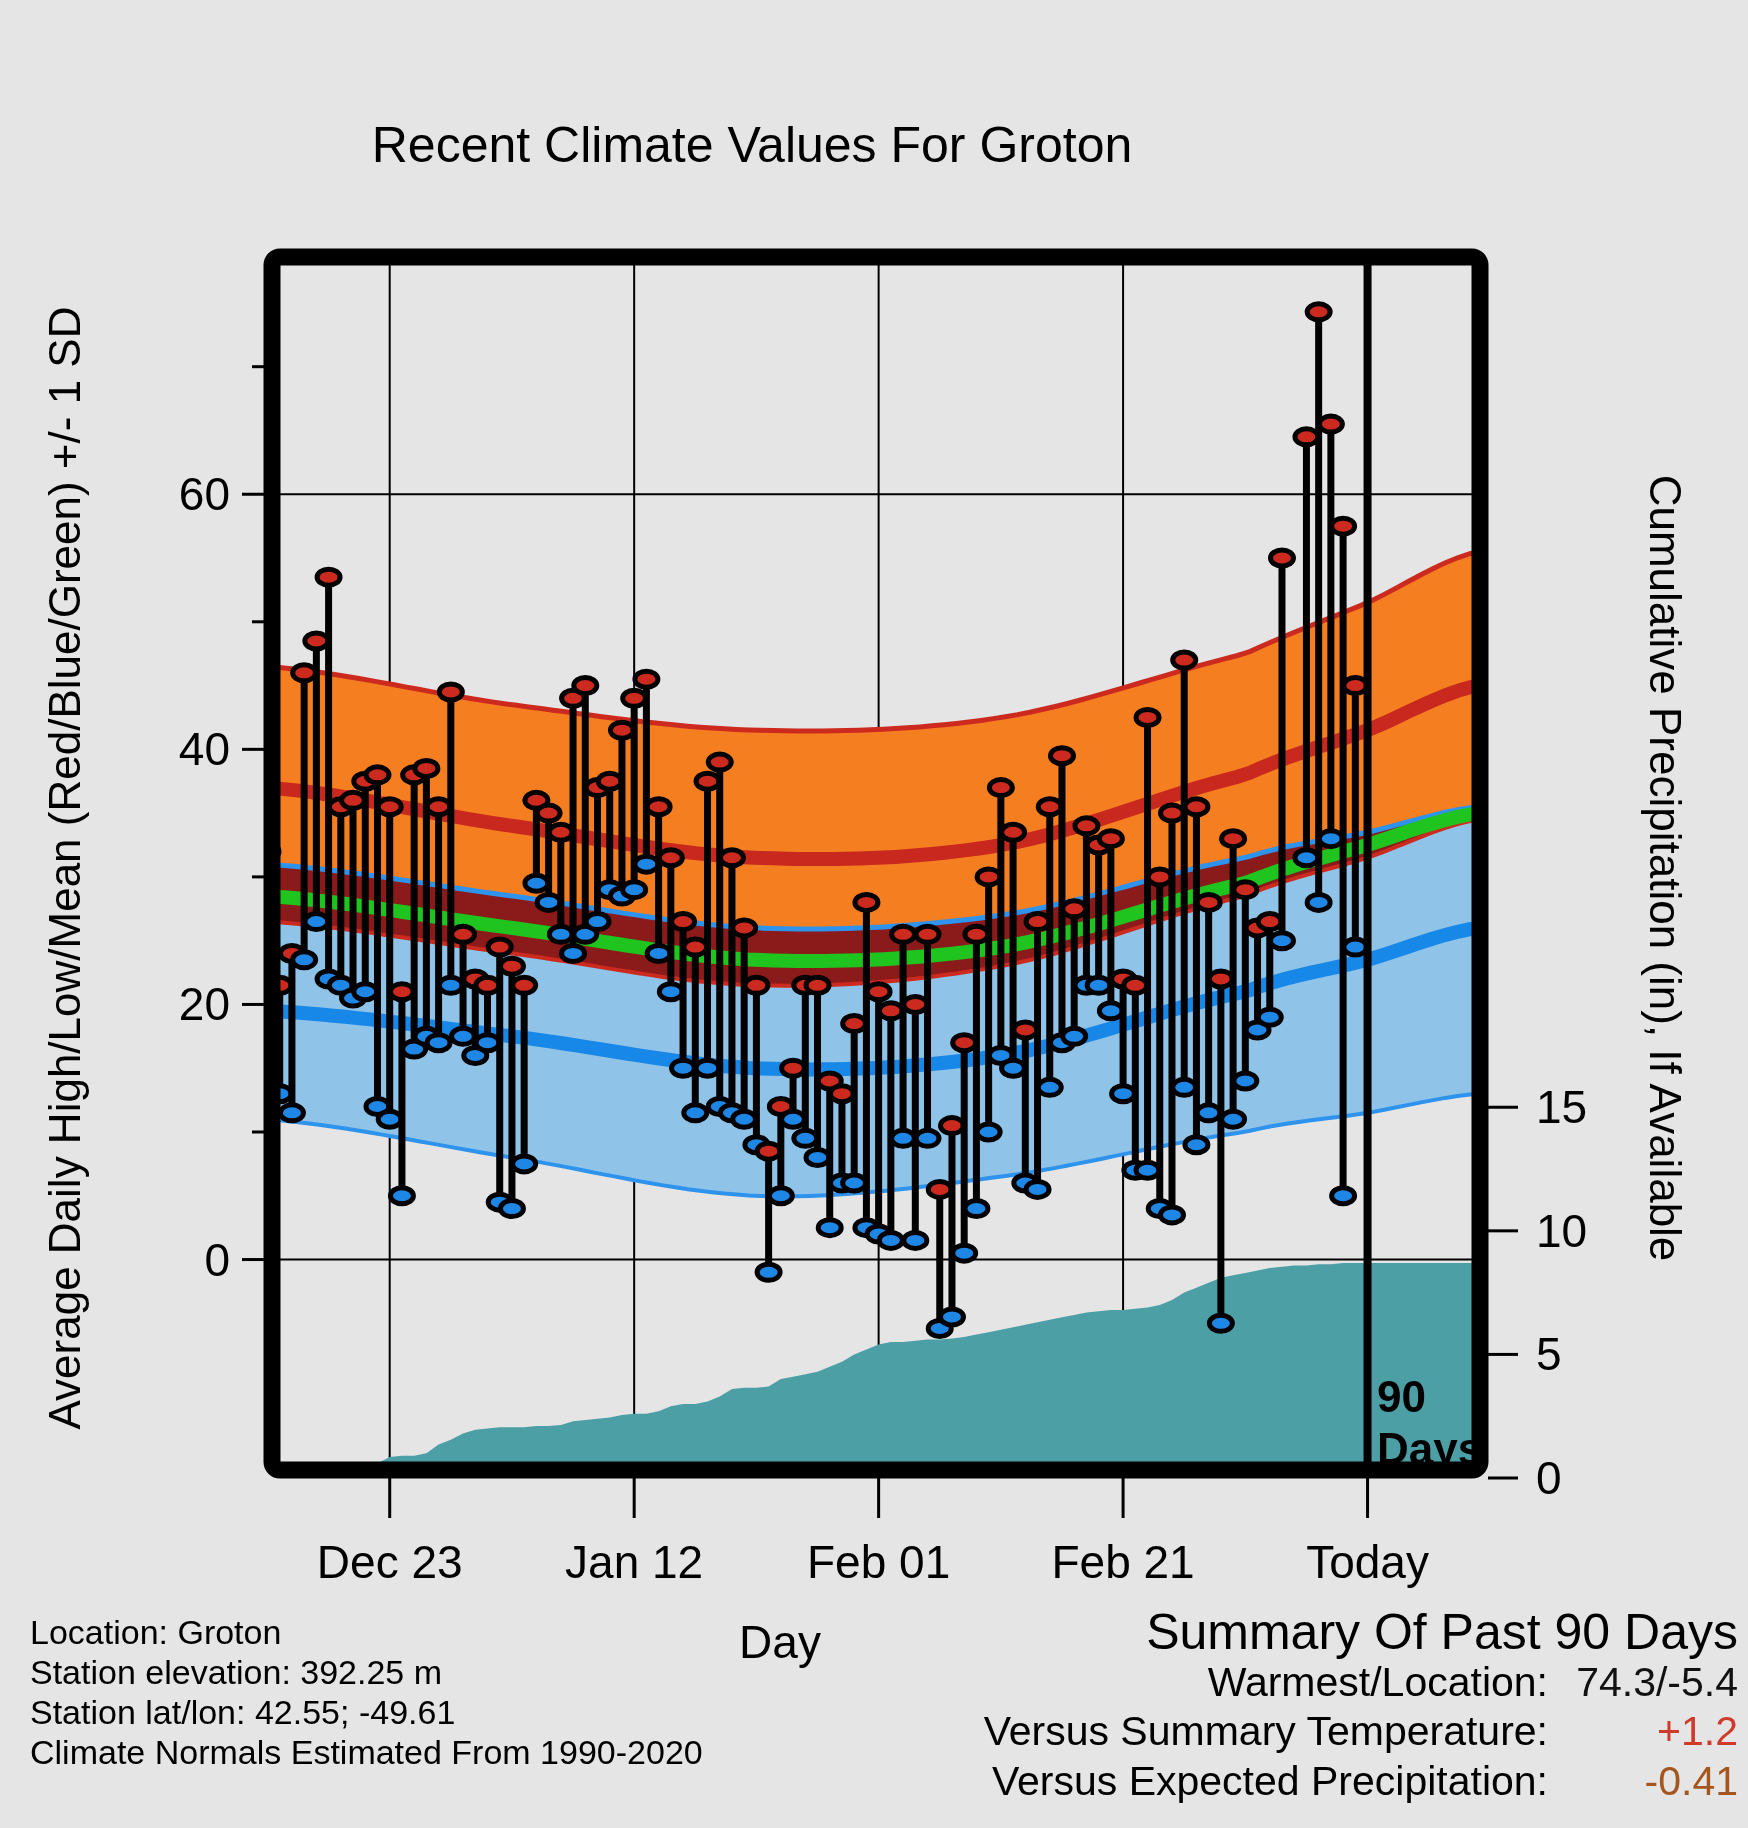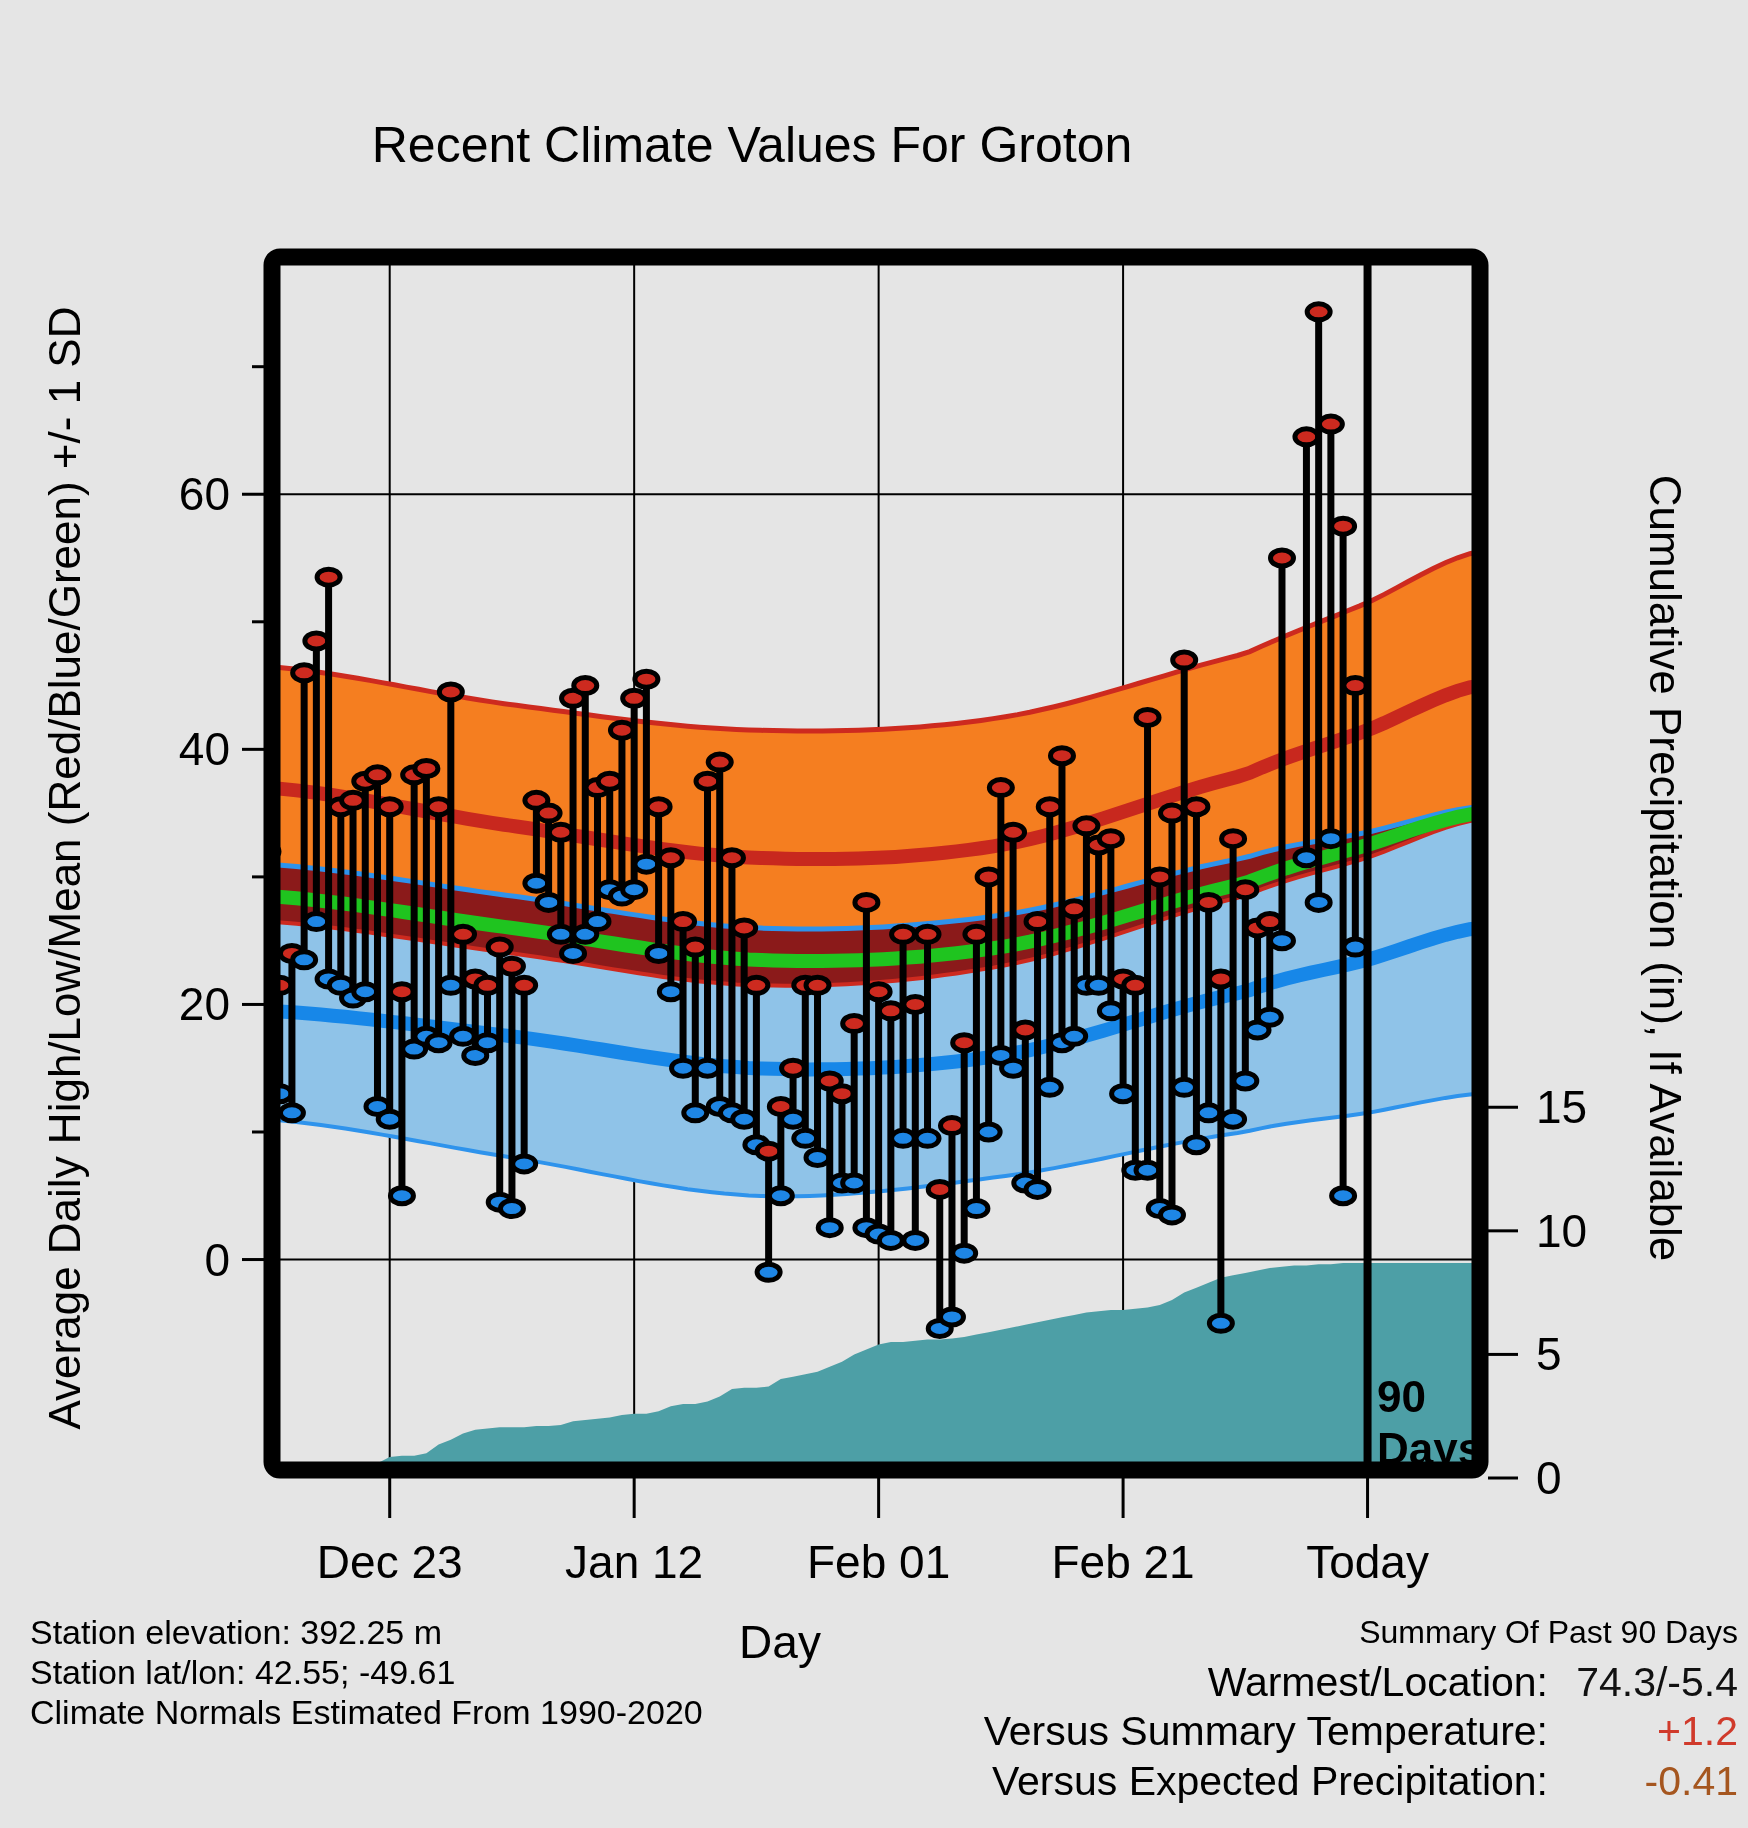--- a/index.html
+++ b/index.html
@@ -1,21 +1,21 @@
 <!DOCTYPE html>
 <html><head>
 <meta charset="utf-8">
 <style>
   html,body{margin:0;padding:0;background:#ffffff;}
   .stage{position:relative;width:1748px;height:1828px;background:#e5e5e5;
          font-family:"Liberation Sans", sans-serif;overflow:hidden;}
   svg text{font-family:"Liberation Sans", sans-serif;fill:#000;}
   .station-info{position:absolute;left:30px;top:1612px;font-size:34px;line-height:40px;color:#000;}
   .summary{position:absolute;right:10px;top:1608px;text-align:right;font-size:41px;line-height:49.5px;color:#000;}
-  .summary .heading{font-size:32px;}
+  .summary .heading{font-size:50px;}
   .summary .val{display:inline-block;min-width:190px;text-align:right;font-weight:normal;}
 </style>
 </head>
 <body>
 
 <div class="stage">
   <svg id="chart" width="1748" height="1828" viewBox="0 0 1748 1828">
     <defs>
       <clipPath id="plotclip">
           <rect x="272" y="257" width="1208" height="1213"></rect>
@@ -357,20 +357,21 @@
         <text x="1367.5483152888798" y="1578" font-size="46" text-anchor="middle">Today</text>
       </g>
 
     <rect x="272" y="257" width="1208" height="1213" fill="none" stroke="#000" stroke-width="17" rx="8"></rect>
 
     <text x="1377" y="1412" font-size="44" font-weight="bold">90</text>
     <text x="1377" y="1464" font-size="44" font-weight="bold">Days</text>
   </svg>
 
   <div class="station-info">
+    <div>Location: Groton</div>
     <div>Station elevation: 392.25 m</div>
     <div>Station lat/lon: 42.55; -49.61</div>
     <div>Climate Normals Estimated From 1990-2020</div>
   </div>
 
   <div class="summary">
     <div class="heading">Summary Of Past 90 Days</div>
     <div id="summary-rows">
         <div><span>Warmest/Location:</span><span class="val" style="color: rgb(17, 17, 17);">74.3/-5.4</span></div>
         <div><span>Versus Summary Temperature:</span><span class="val" style="color: rgb(208, 58, 43);">+1.2</span></div>

